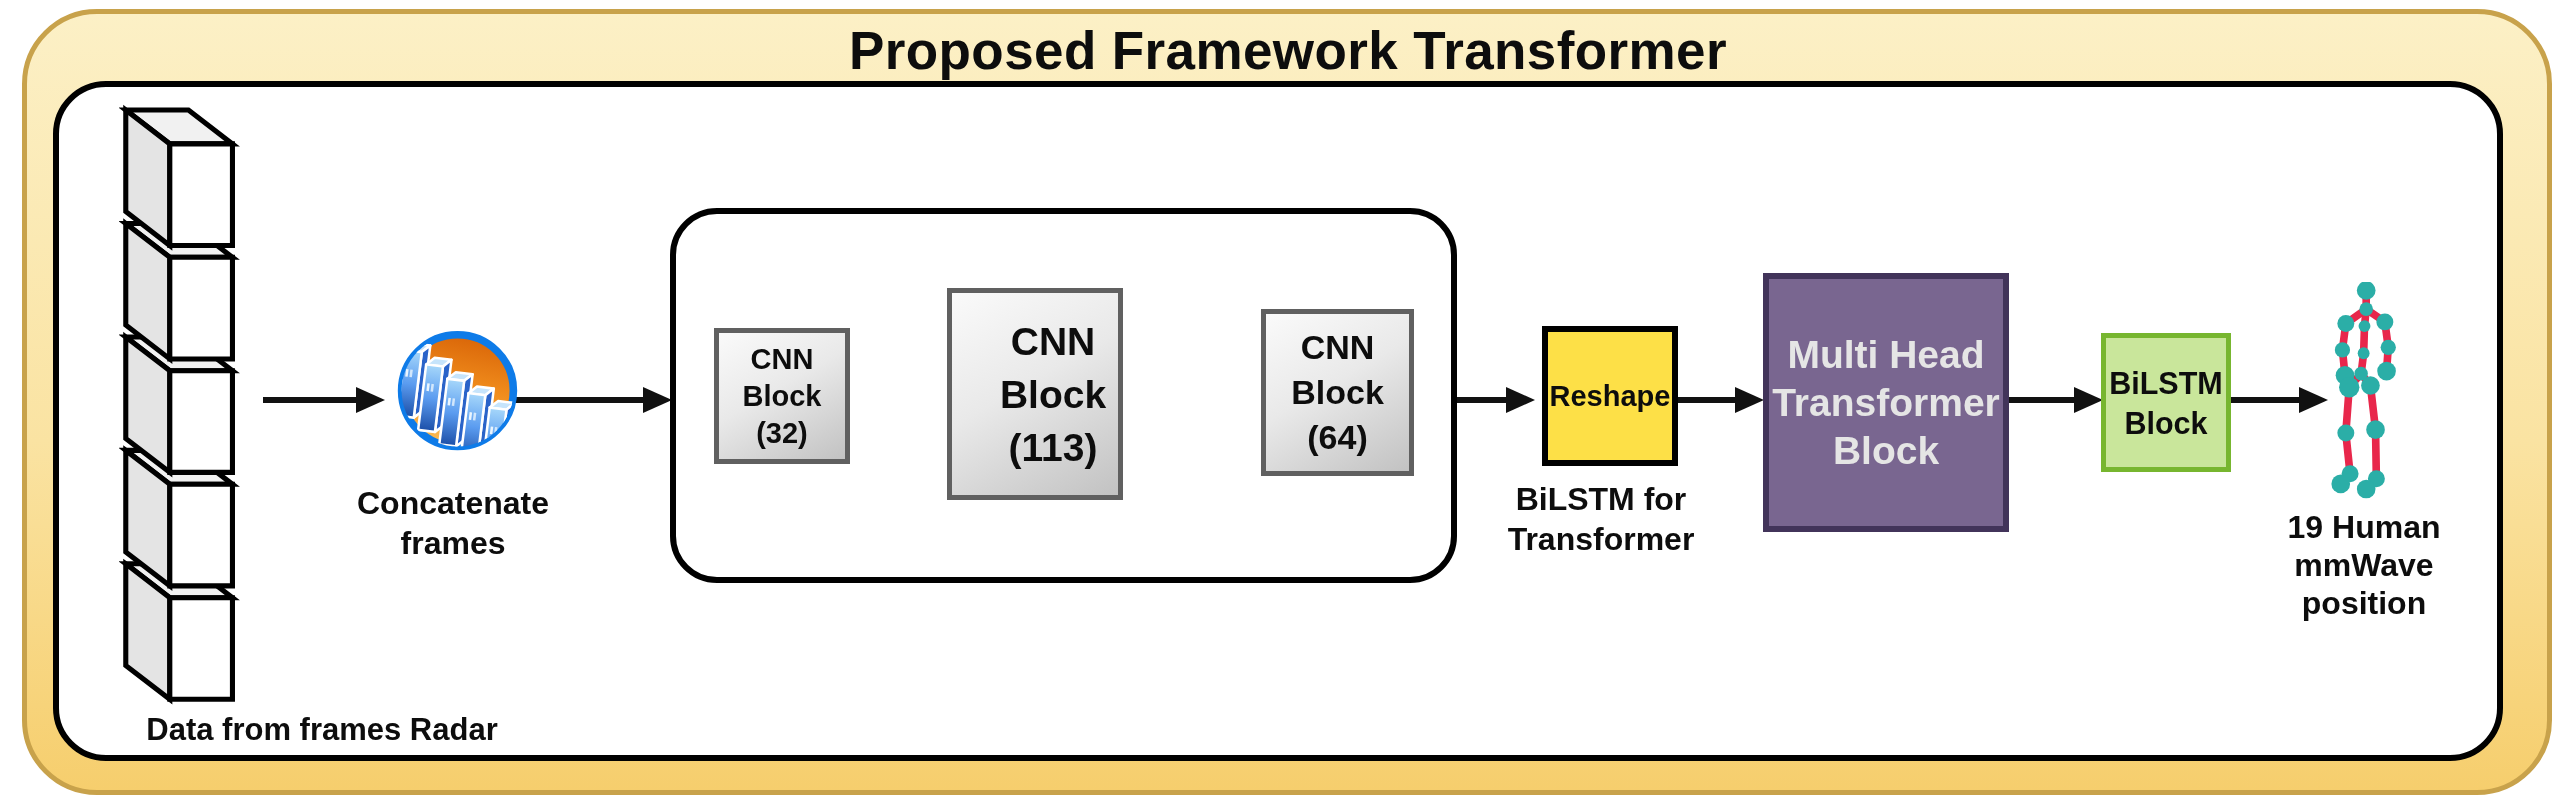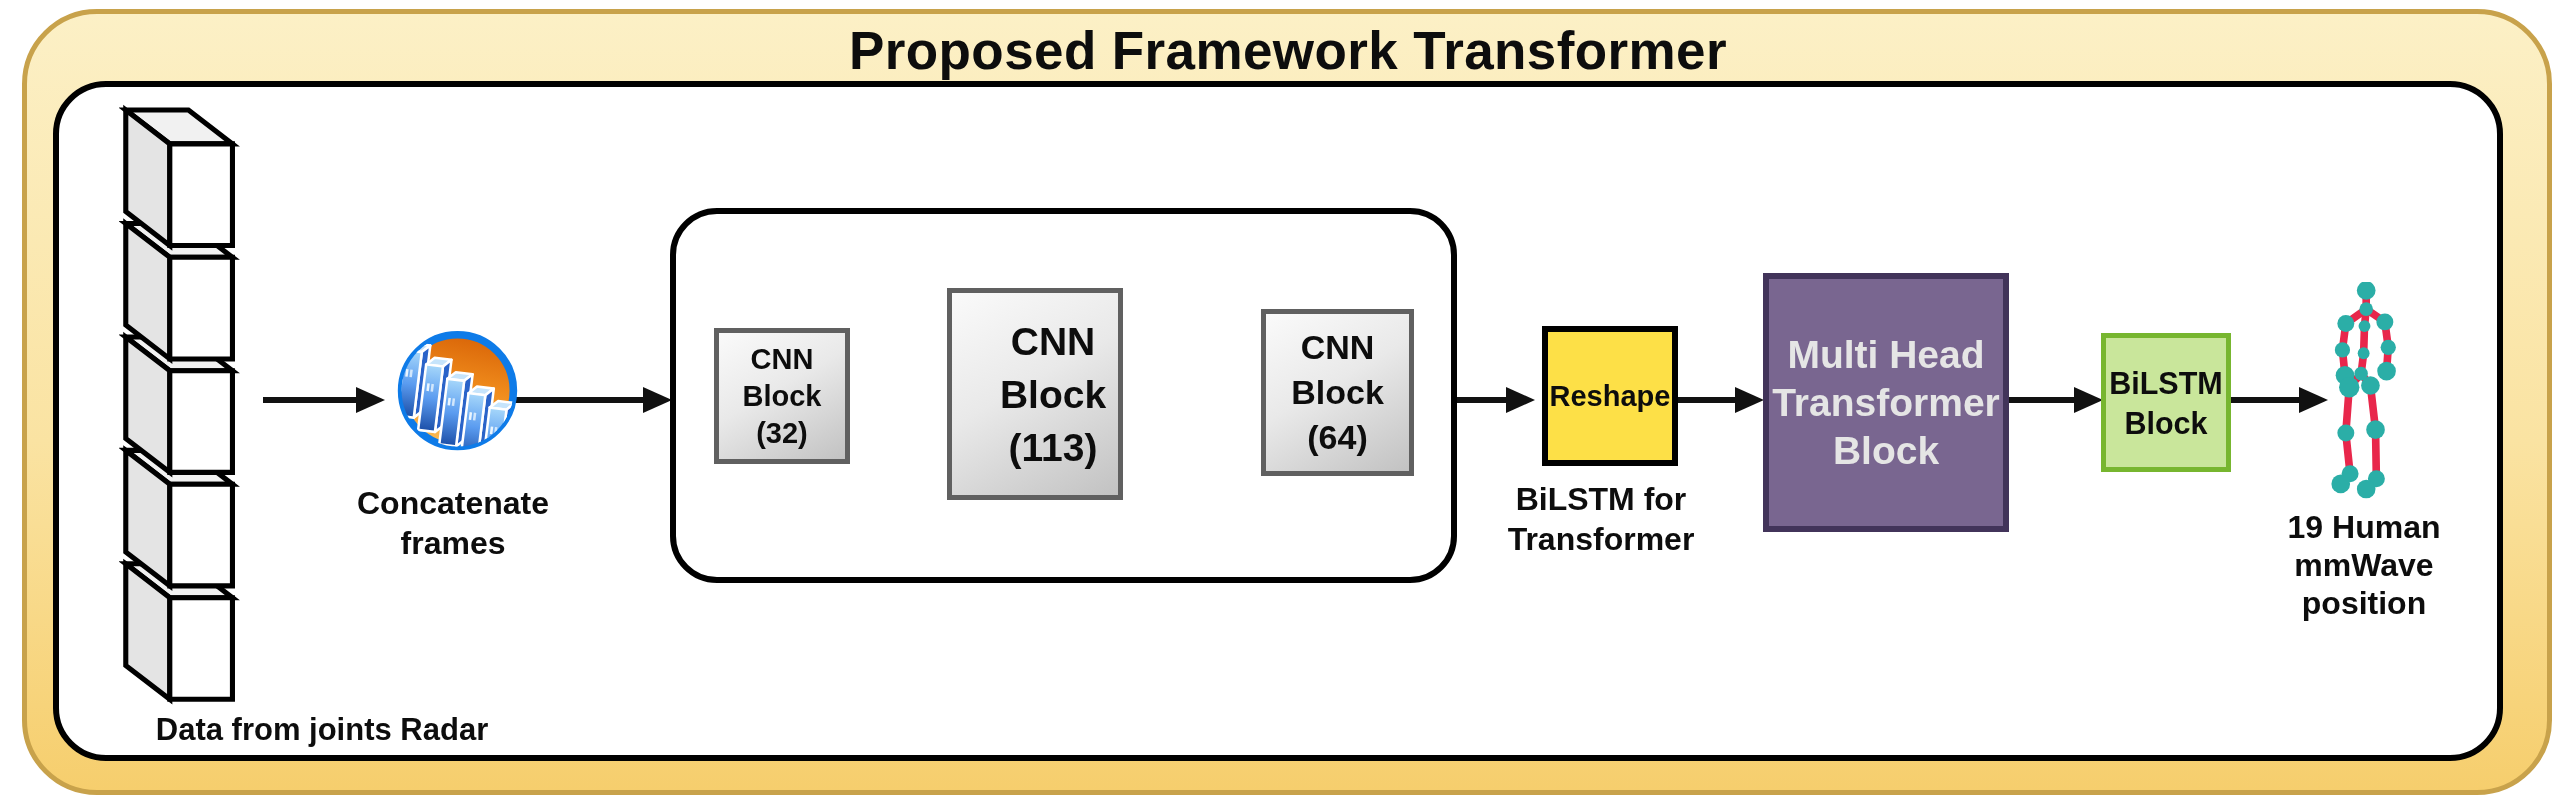--- a/index.html
+++ b/index.html
@@ -93,21 +93,21 @@
           <polygon points="8,141 60,181 60,301 8,261" fill="#E4E4E4"></polygon>
           <polygon points="60,181 134,181 134,301 60,301" fill="#FFFFFF"></polygon>
         </g>
       <g>
           <polygon points="8,7 82,7 134,47 60,47" fill="#F1F1F1"></polygon>
           <polygon points="8,7 60,47 60,167 8,127" fill="#E4E4E4"></polygon>
           <polygon points="60,47 134,47 134,167 60,167" fill="#FFFFFF"></polygon>
         </g>
     </g>
   </svg>
-  <div class="abs caption" style="left:110px;top:710px;width:424px;font-size:31px;">Data from joints Radar</div>
+  <div class="abs caption" style="left:110px;top:710px;width:424px;font-size:31px;">Data from frames Radar</div>
 
   <div class="arrow" style="left:263px;top:397px;width:93px;"></div>
   <div class="arrow" style="left:514px;top:397px;width:129px;"></div>
   <div class="arrow" style="left:850px;top:397px;width:69px;"></div>
   <div class="arrow" style="left:1158px;top:397px;width:75px;"></div>
   <div class="arrow" style="left:1457px;top:397px;width:49px;"></div>
   <div class="arrow" style="left:1669px;top:397px;width:66px;"></div>
   <div class="arrow" style="left:2008px;top:397px;width:66px;"></div>
   <div class="arrow" style="left:2231px;top:397px;width:68px;"></div>
 

